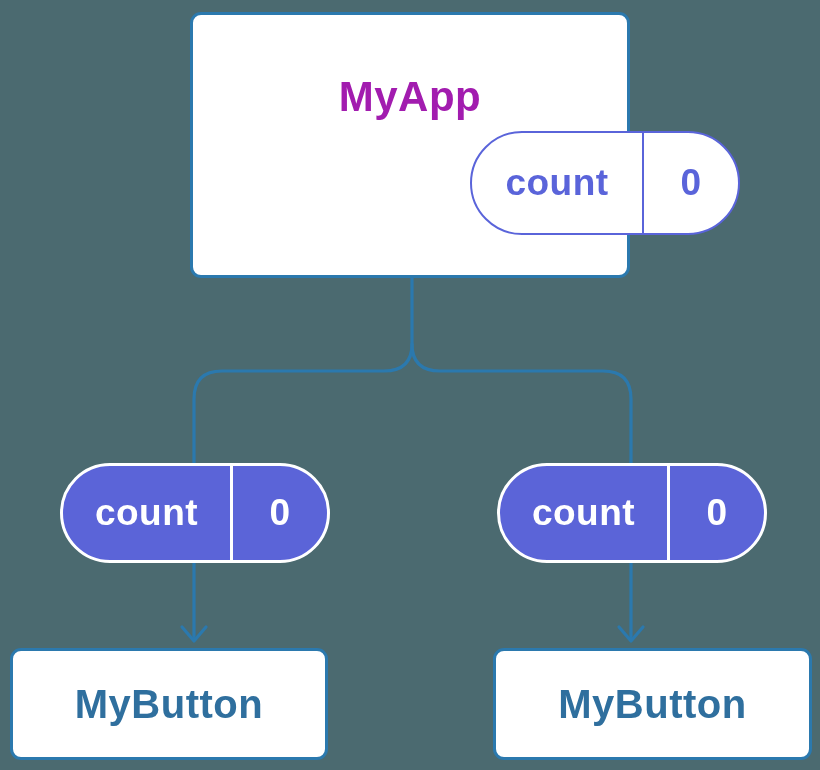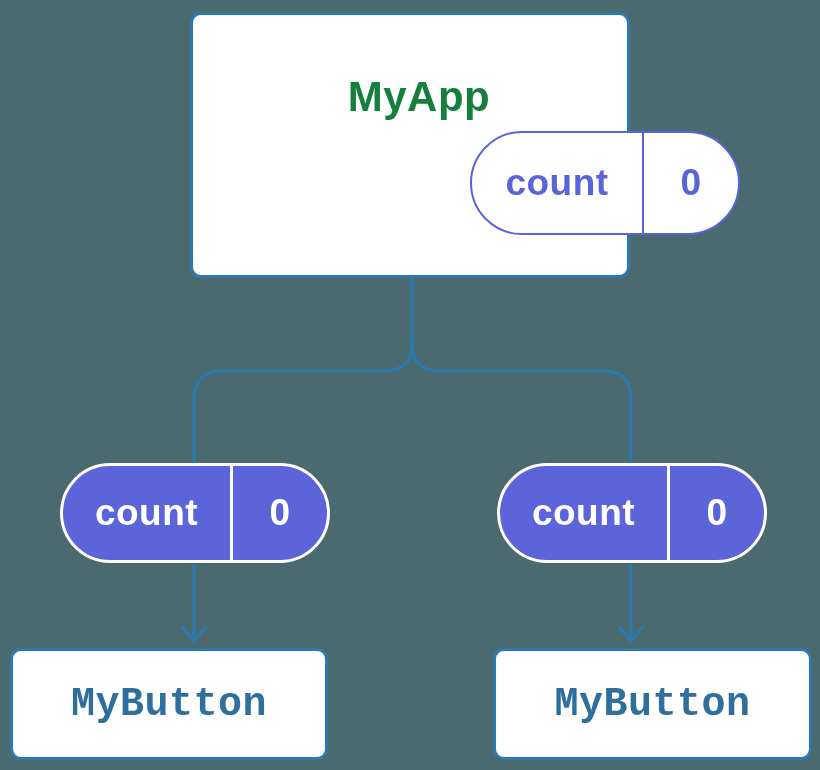--- a/index.html
+++ b/index.html
@@ -37,28 +37,26 @@
   }
   .node-title {
     position: absolute;
     left: 0;
     top: 58px;
     width: 100%;
     text-align: center;
     font-size: 42px;
     font-weight: 600;
     letter-spacing: 0.5px;
-    color: #15803d;
-    padding-left: 9px;
+    color: #a21caf;
   }
   .node-child {
     display: flex;
     align-items: center;
     justify-content: center;
-    font-family: Liberation Mono, monospace;
   }
   .node-child-left {
     left: 10px;
     top: 648px;
     width: 318px;
     height: 112px;
   }
   .node-child-right {
     left: 493px;
     top: 648px;

